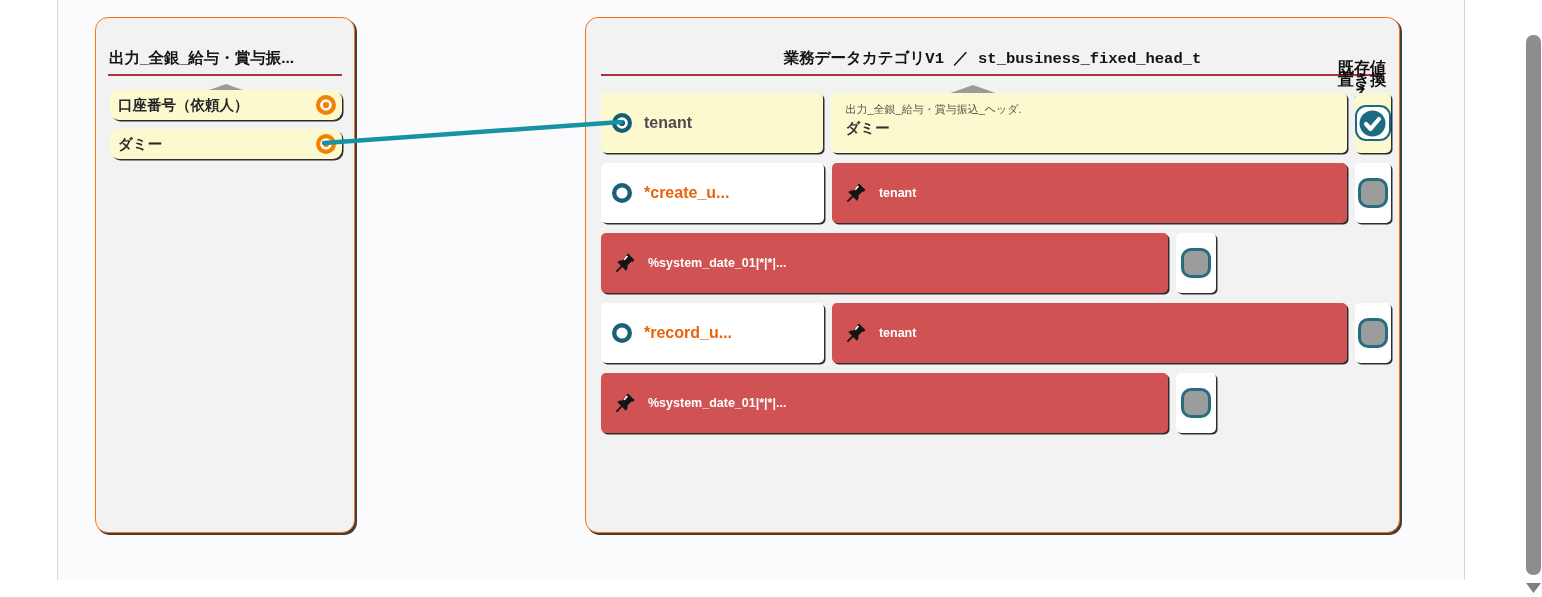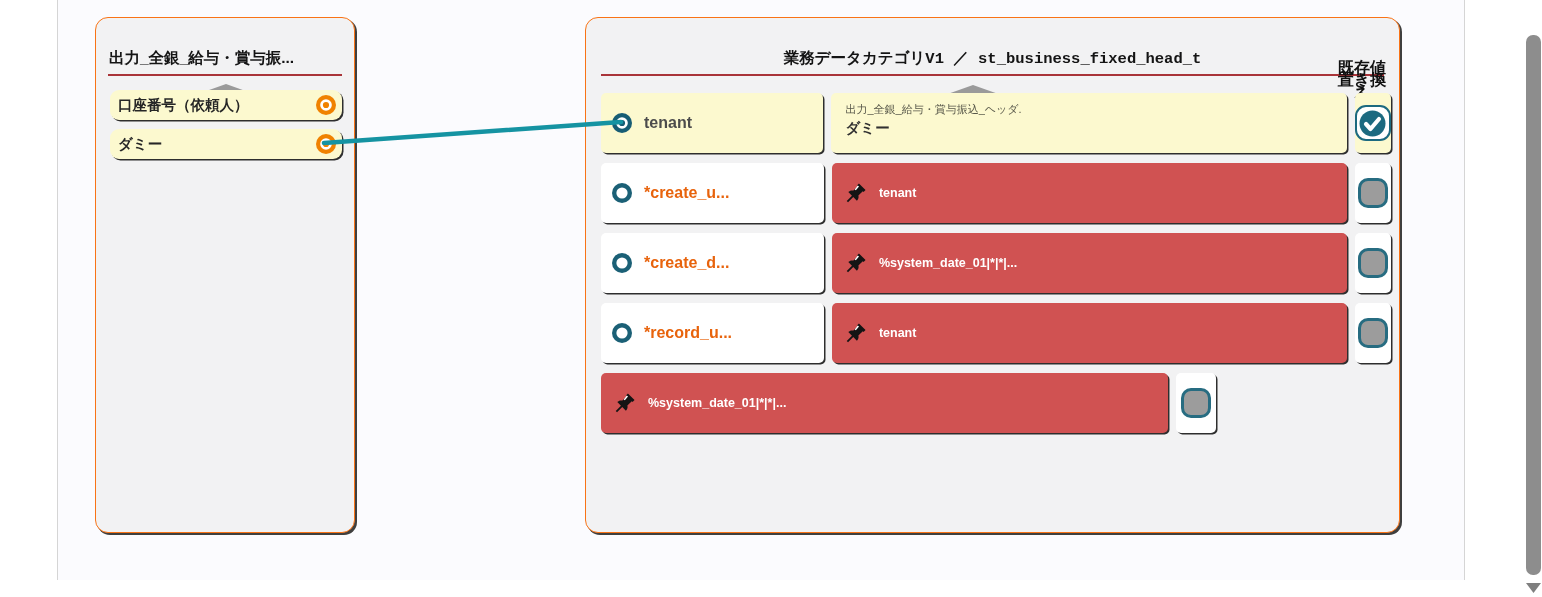--- a/index.html
+++ b/index.html
@@ -155,45 +155,38 @@
             <line x1="14.6" y1="4.4" x2="11.2" y2="8.6" stroke="#ffffff" stroke-width="1.7"></line>
           </svg>
           <span class="vtext">tenant</span>
         </div>
         <div class="cell check-cell">
           <div class="cb-unchecked"></div>
         </div>
       </div>
 
       <div class="t-row">
+        <div class="cell value-cell fixed">
+          <svg class="pin" viewBox="0 0 24 24">
+            <path d="M15.2 1.6 L22.4 8.8 L20.3 10.9 L19.4 10.2 L14.6 14.8 C15.2 16.9 14.6 18.9 13 20.4 L9 16.4 L3.3 22.1 L1.9 20.7 L7.6 15 L3.6 11 C5.1 9.4 7.1 8.8 9.2 9.4 L13.8 4.6 L13.1 3.7 Z" fill="#141414"></path>
+            <line x1="14.6" y1="4.4" x2="11.2" y2="8.6" stroke="#ffffff" stroke-width="1.7"></line>
+          </svg>
+          <span class="vtext">%system_date_01|*|*|...</span>
+        </div>
+        <div class="cell check-cell">
+          <div class="cb-unchecked"></div>
+        </div>
+      </div>
+
+      <div class="t-row">
         <div class="cell field-cell">
           <svg class="port" viewBox="0 0 22 22">
             <circle cx="11" cy="11" r="10" fill="#1b6076"></circle>
             <circle cx="11" cy="11" r="5.6" fill="#ffffff"></circle>
           </svg>
-          <span class="fname">*create_d...</span>
-        </div>
-        <div class="cell value-cell fixed">
-          <svg class="pin" viewBox="0 0 24 24">
-            <path d="M15.2 1.6 L22.4 8.8 L20.3 10.9 L19.4 10.2 L14.6 14.8 C15.2 16.9 14.6 18.9 13 20.4 L9 16.4 L3.3 22.1 L1.9 20.7 L7.6 15 L3.6 11 C5.1 9.4 7.1 8.8 9.2 9.4 L13.8 4.6 L13.1 3.7 Z" fill="#141414"></path>
-            <line x1="14.6" y1="4.4" x2="11.2" y2="8.6" stroke="#ffffff" stroke-width="1.7"></line>
-          </svg>
-          <span class="vtext">%system_date_01|*|*|...</span>
-        </div>
-        <div class="cell check-cell">
-          <div class="cb-unchecked"></div>
-        </div>
-      </div>
-
-      <div class="t-row">
-        <div class="cell field-cell">
-          <svg class="port" viewBox="0 0 22 22">
-            <circle cx="11" cy="11" r="10" fill="#1b6076"></circle>
-            <circle cx="11" cy="11" r="5.6" fill="#ffffff"></circle>
-          </svg>
           <span class="fname">*record_u...</span>
         </div>
         <div class="cell value-cell fixed">
           <svg class="pin" viewBox="0 0 24 24">
             <path d="M15.2 1.6 L22.4 8.8 L20.3 10.9 L19.4 10.2 L14.6 14.8 C15.2 16.9 14.6 18.9 13 20.4 L9 16.4 L3.3 22.1 L1.9 20.7 L7.6 15 L3.6 11 C5.1 9.4 7.1 8.8 9.2 9.4 L13.8 4.6 L13.1 3.7 Z" fill="#141414"></path>
             <line x1="14.6" y1="4.4" x2="11.2" y2="8.6" stroke="#ffffff" stroke-width="1.7"></line>
           </svg>
           <span class="vtext">tenant</span>
         </div>
         <div class="cell check-cell">

